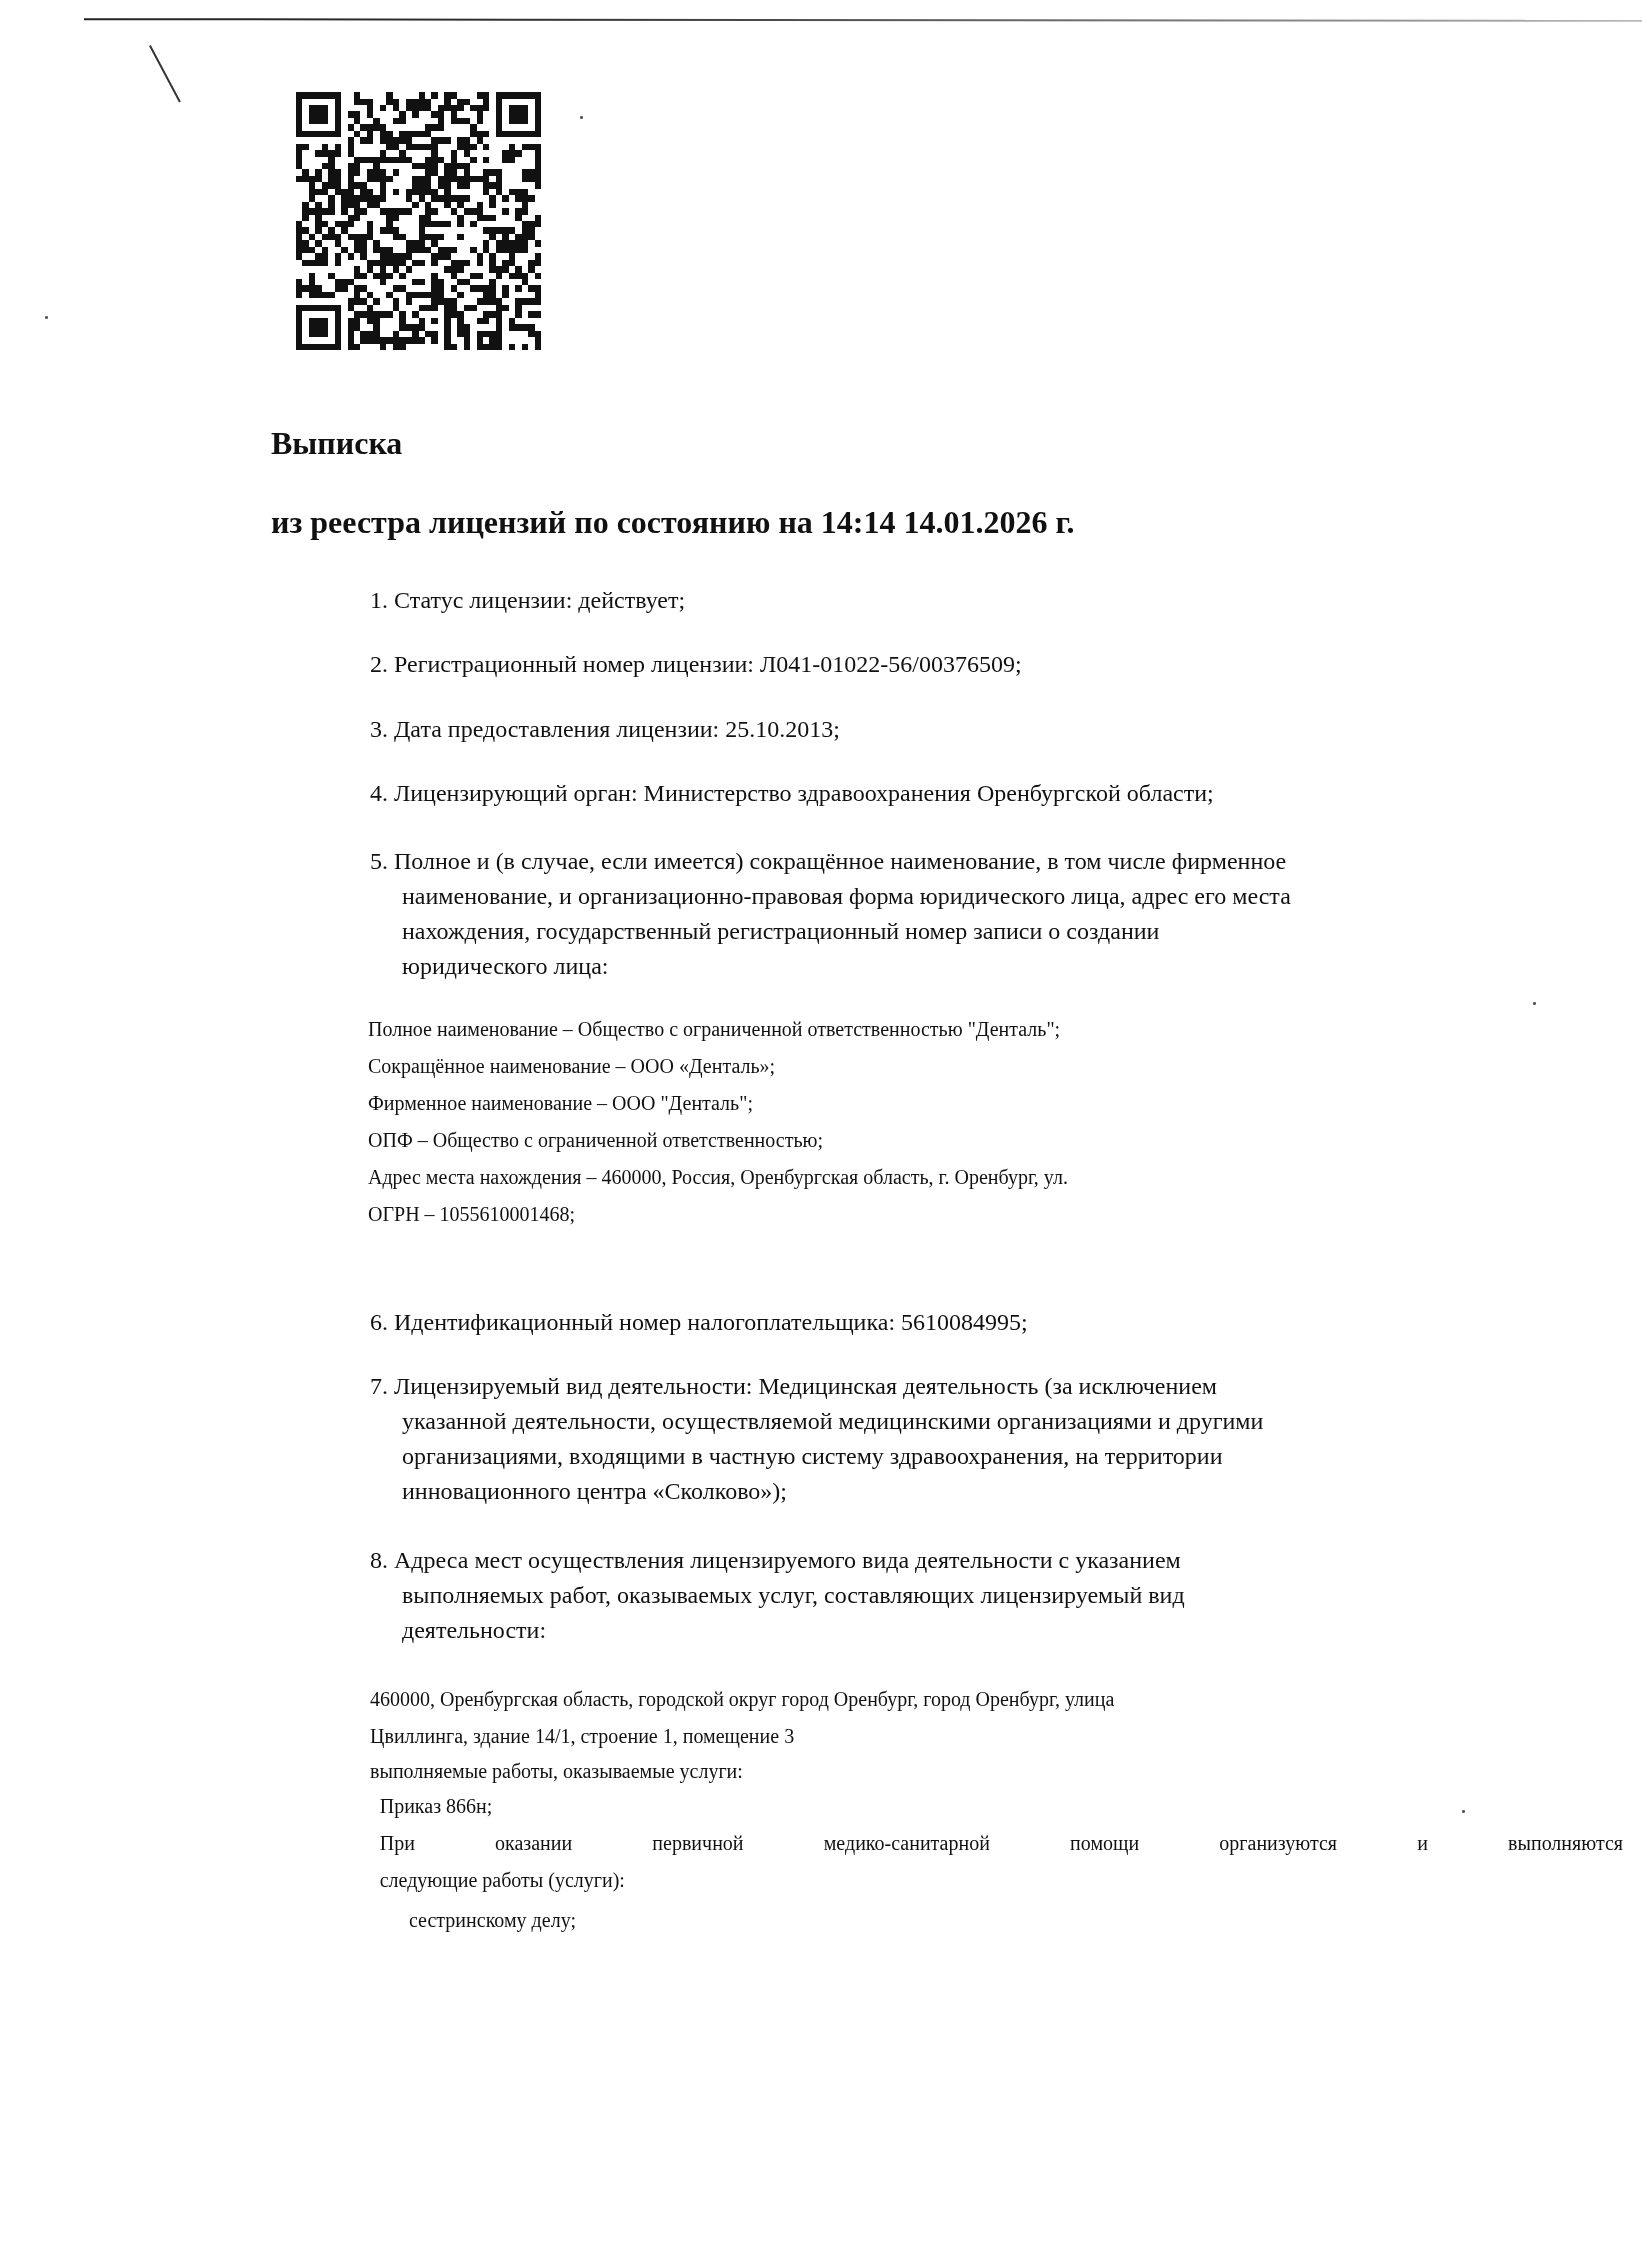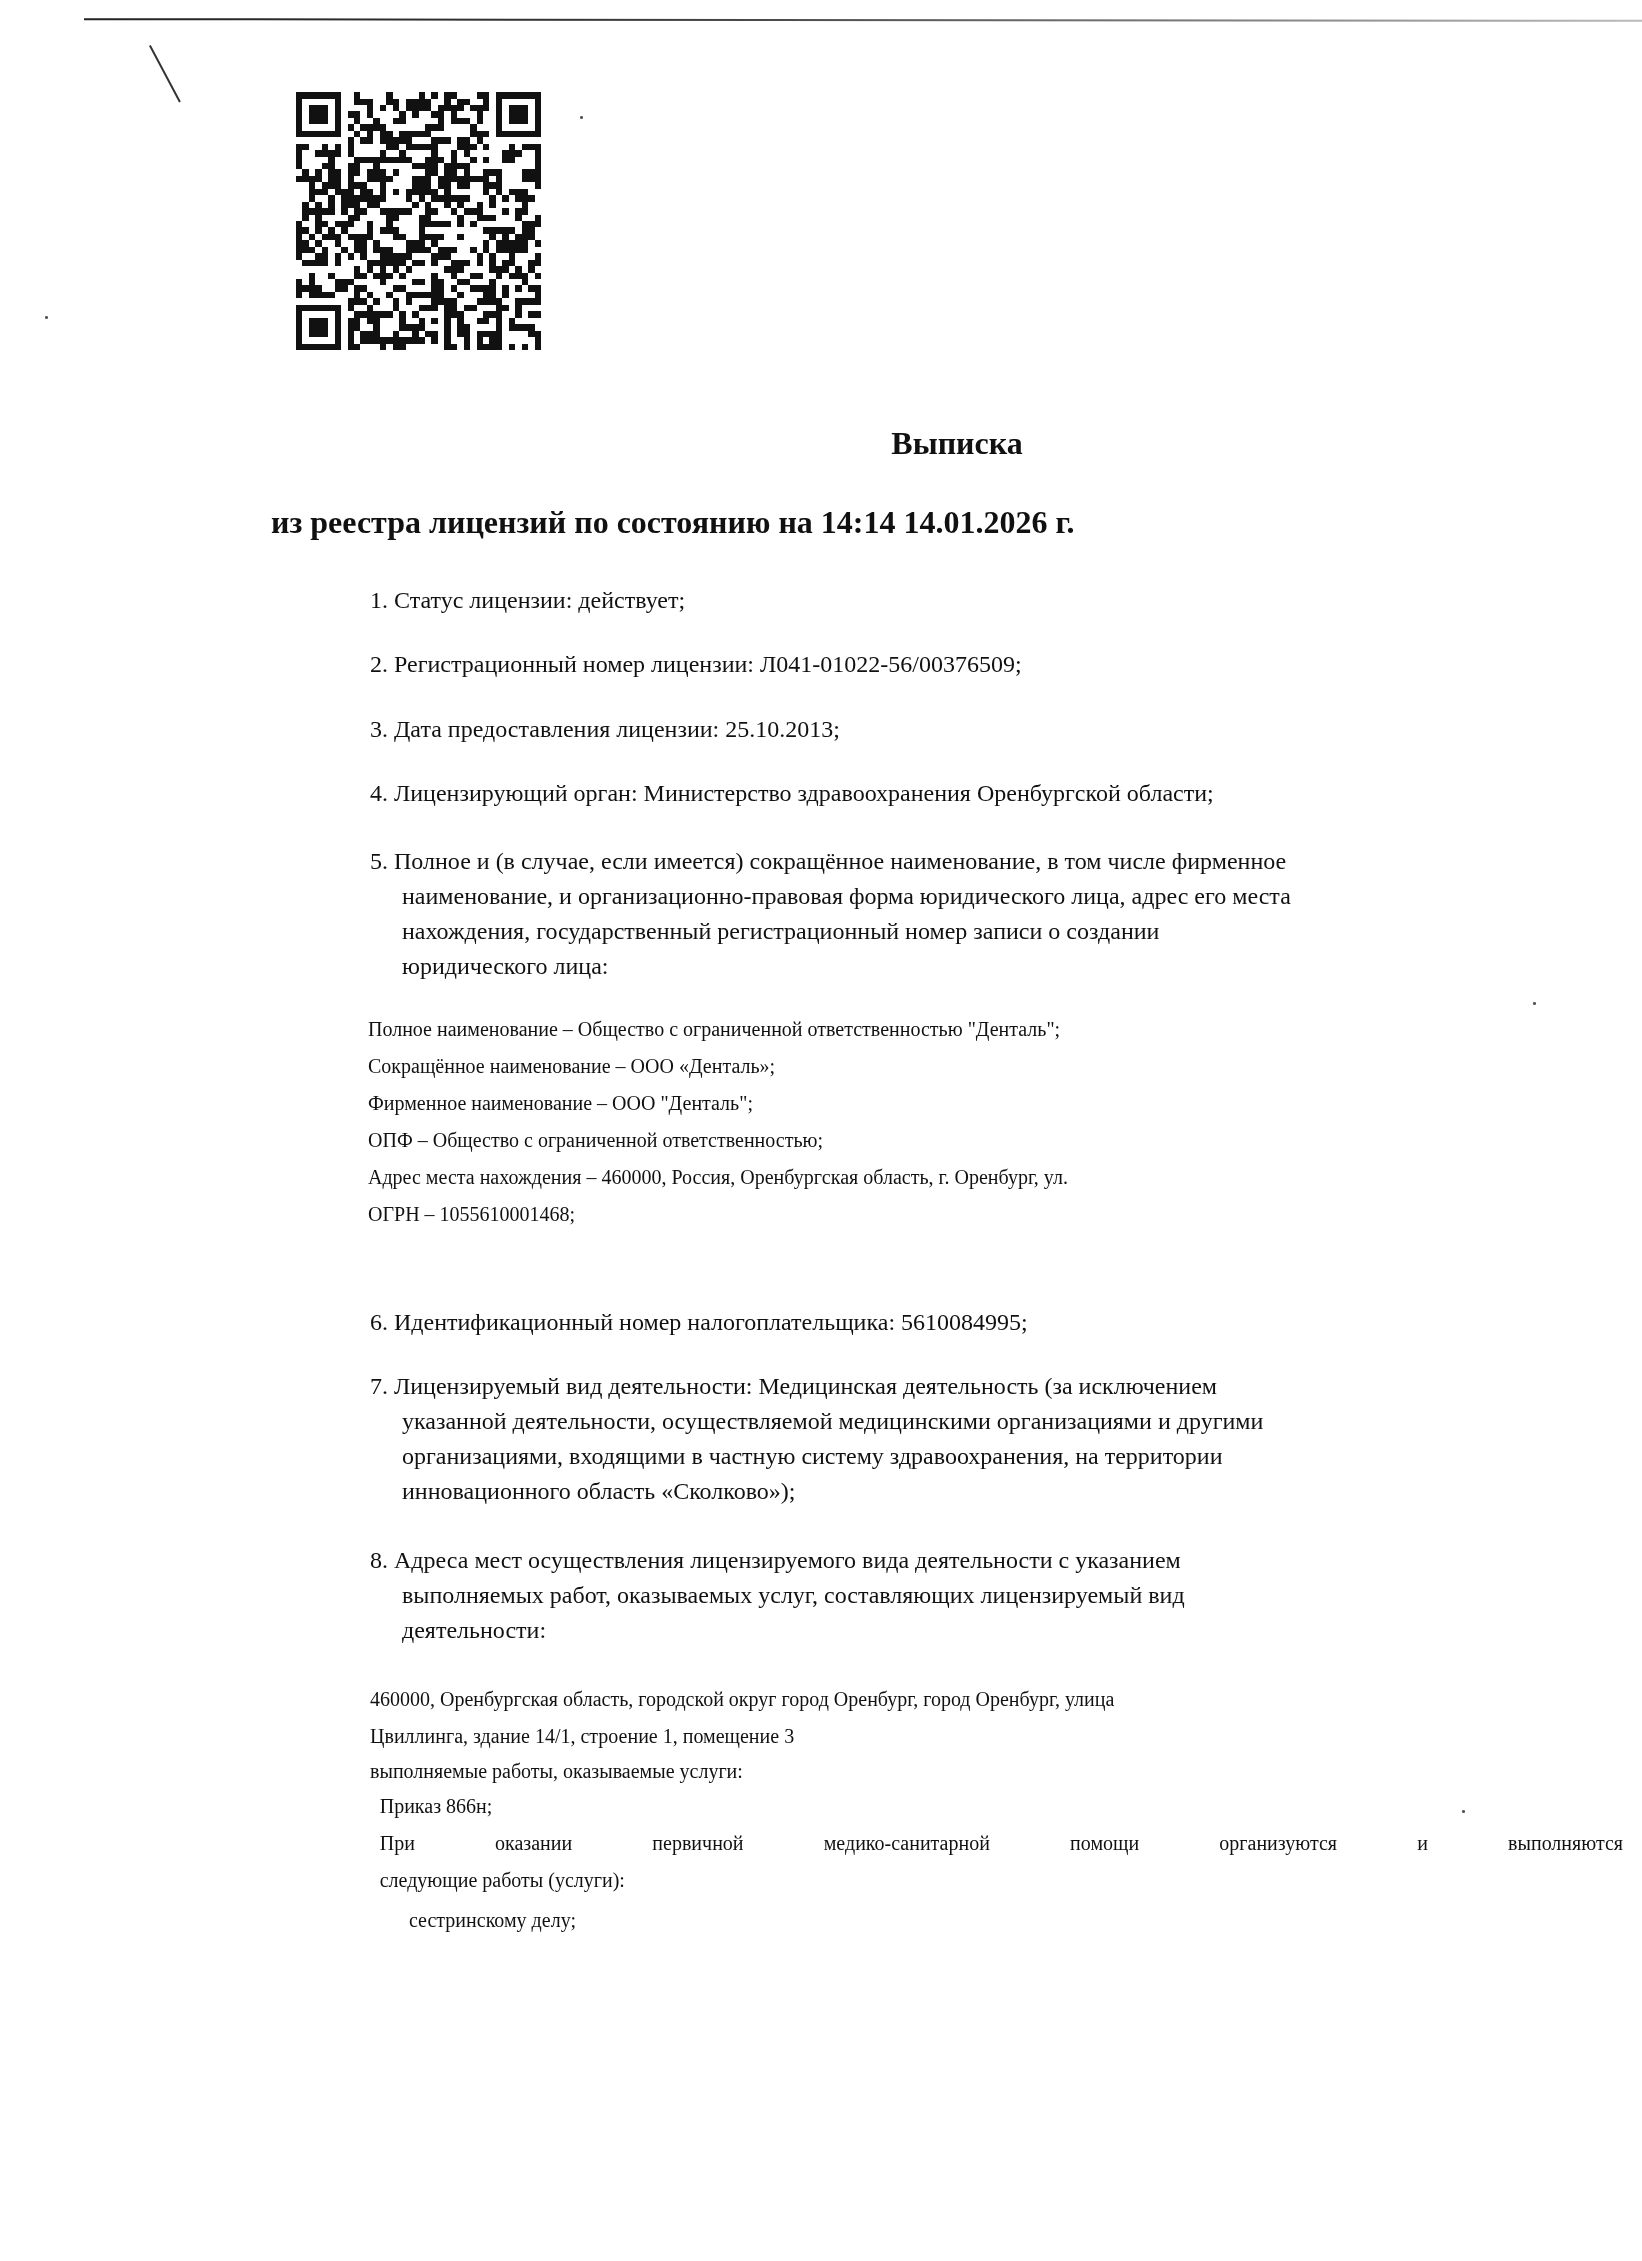--- a/index.html
+++ b/index.html
@@ -3,21 +3,21 @@
 <meta charset="utf-8">
 <style>
   html, body { margin: 0; padding: 0; background: #ffffff; }
   body { width: 1643px; height: 2261px; position: relative; overflow: hidden;
          font-family: "Liberation Serif", "DejaVu Serif", serif; color: #111; }
   .scan-line { position: absolute; left: 84px; top: 19.3px; width: 1559px; height: 1.9px;
                background: linear-gradient(90deg, #222 0%, #333 30%, #777 70%, #bbb 100%); transform: rotate(0.06deg); }
   .scratch { position: absolute; left: 149px; top: 46px; width: 1.9px; height: 64px; background: #333;
              transform: rotate(-28deg); transform-origin: top left; }
   .qr { position: absolute; left: 296px; top: 90px; width: 245px; height: 262px; }
-  .title { position: absolute; left: 0; width: 1643px; top: 425px; text-align: center;
+  .title { position: absolute; left: 0; width: 1643px; top: 425px; text-align: left;
            font-weight: bold; font-size: 32px; padding-left: 271px; box-sizing: border-box; }
   .subtitle { position: absolute; left: 0; width: 1643px; top: 504px; text-align: left;
               font-weight: bold; font-size: 32px; padding-left: 271px; box-sizing: border-box; }
   .item { position: absolute; left: 370px; width: 1224px; font-size: 24px; line-height: 35px; }
   .item .cont { padding-left: 32px; display: block; }
   .blk { position: absolute; left: 368px; width: 1237px; font-size: 20px; line-height: 37px; }
   .justify { text-align: justify; text-align-last: left; }
   .dot { position: absolute; width: 2.6px; height: 2.6px; background: #555; border-radius: 50%; }
 </style>
 </head>
@@ -746,21 +746,21 @@
 
 <div class="item" style="top:1305px">
   <span>6.</span>
   <span>Идентификационный номер налогоплательщика: 5610084995;</span>
 </div>
 <div class="item" style="top:1369px">
   <span>7.</span>
   <span>Лицензируемый вид деятельности: Медицинская деятельность (за исключением</span>
   <span class="cont">указанной деятельности, осуществляемой медицинскими организациями и другими</span>
   <span class="cont">организациями, входящими в частную систему здравоохранения, на территории</span>
-  <span class="cont">инновационного область «Сколково»);</span>
+  <span class="cont">инновационного центра «Сколково»);</span>
 </div>
 <div class="item" style="top:1543px">
   <span>8.</span>
   <span>Адреса мест осуществления лицензируемого вида деятельности с указанием</span>
   <span class="cont">выполняемых работ, оказываемых услуг, составляющих лицензируемый вид</span>
   <span class="cont">деятельности:</span>
 </div>
 
 <div class="blk" style="top:1681px; left:370px; width:1253px">
   <div>460000, Оренбургская область, городской округ город Оренбург, город Оренбург, улица</div>

